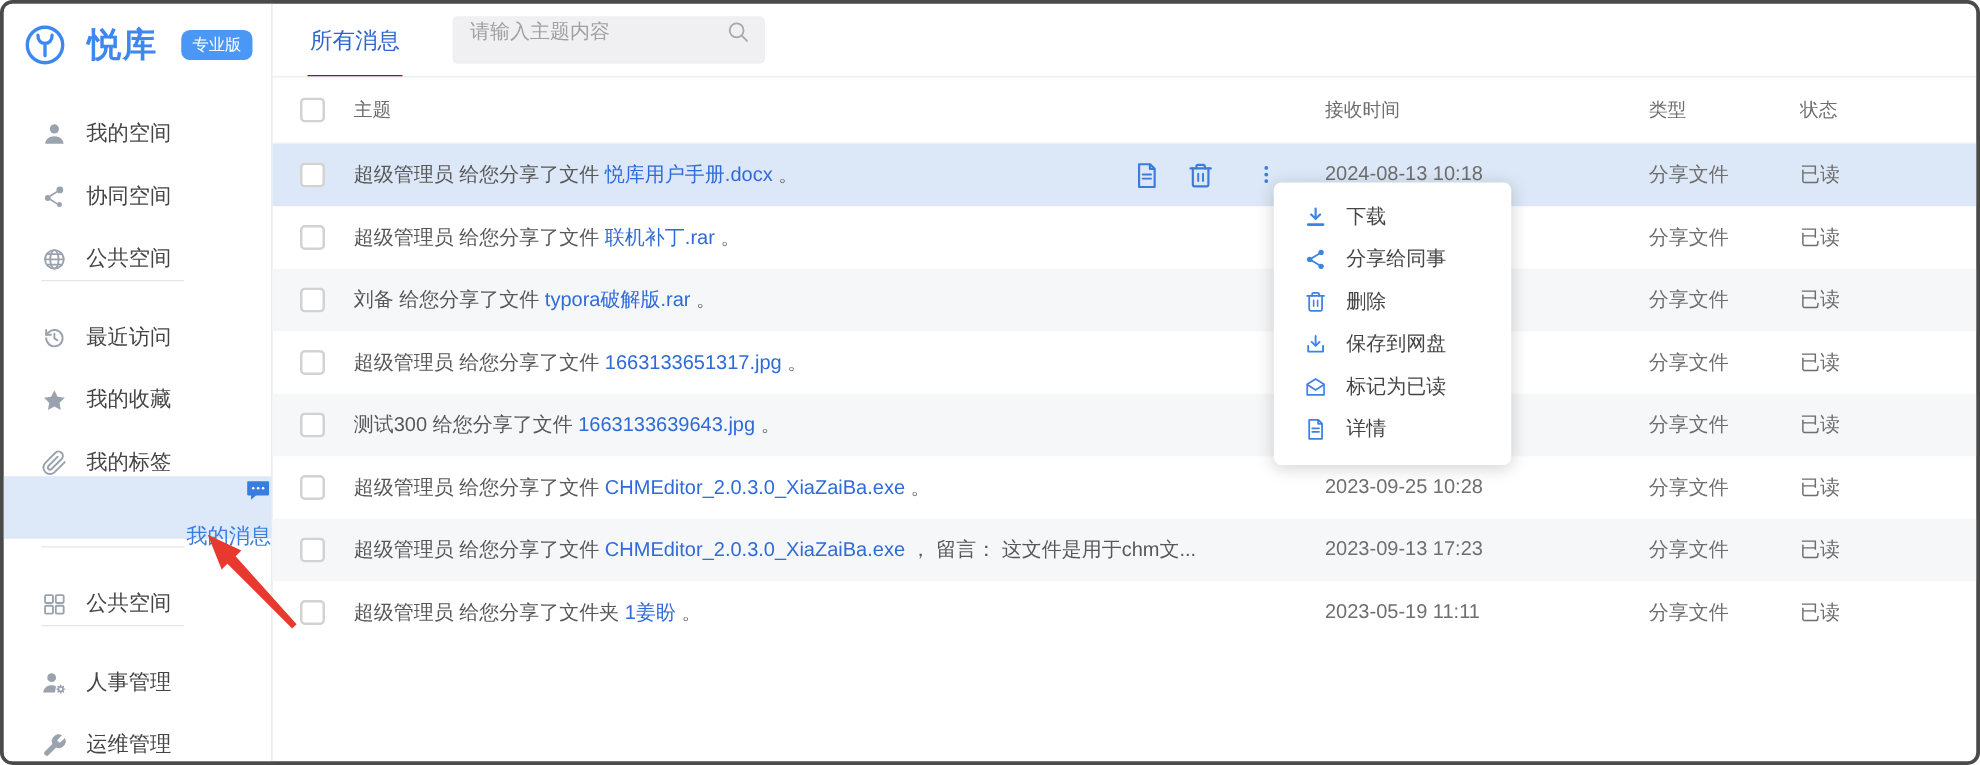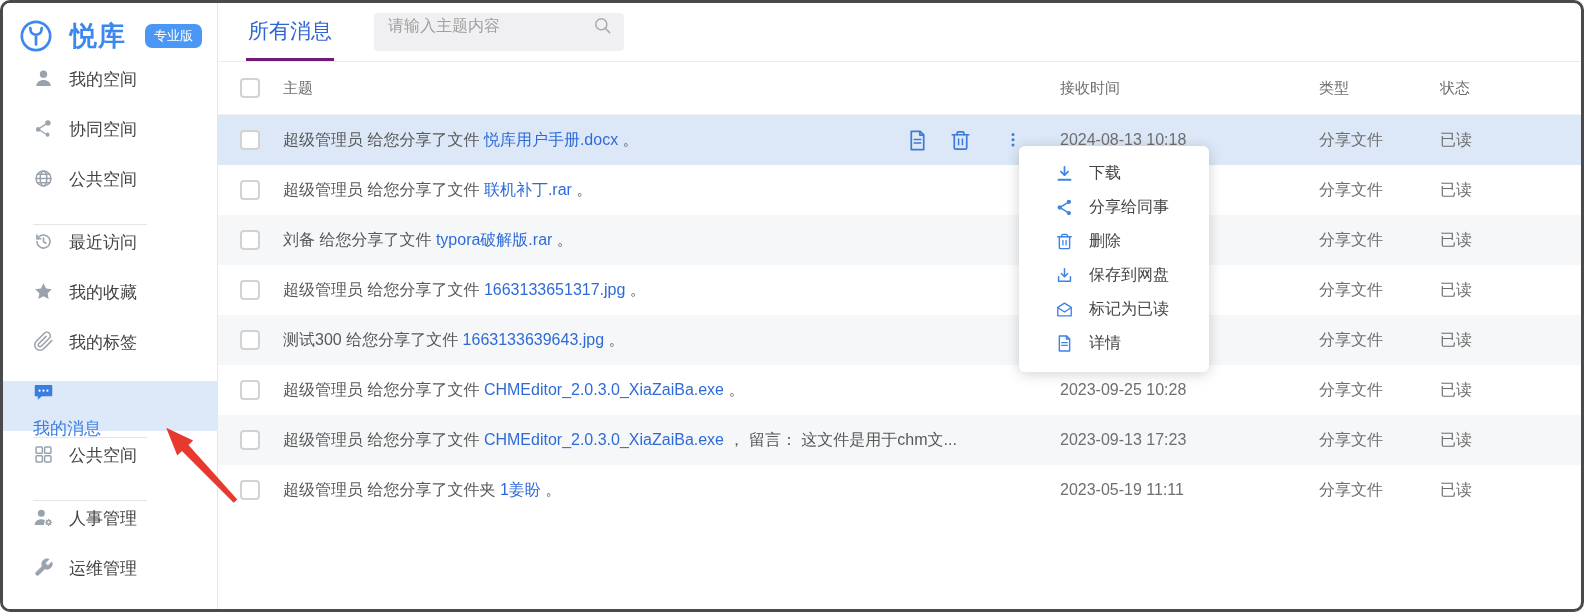--- a/index.html
+++ b/index.html
@@ -14,30 +14,30 @@
     border:3px solid #4a4a4a;border-radius:10px;overflow:hidden;
     display:flex;background:#fff;
   }
   
   .sidebar{width:215px;flex:0 0 215px;border-right:1px solid #e6e6e6;background:#fff;}
   .logo-row{height:65px;display:flex;align-items:center;padding-left:16px;gap:17px;}
   .logo-mark{width:34px;height:34px;color:#3d87f0;}
   .logo-mark svg{width:100%;height:100%;}
   .logo-text{font-size:27px;font-weight:bold;color:#3d87f0;letter-spacing:1px;}
   .logo-badge{background:var(--badge);color:#fff;font-size:13px;padding:3px 9px;border-radius:7px;margin-left:2px;}
-  .side-item{height:50px;display:flex;align-items:flex-start;padding-left:30px;gap:15px;font-size:17px;color:var(--text);cursor:pointer;}
+  .side-item{height:50px;display:flex;align-items:flex-end;padding-left:30px;gap:15px;font-size:17px;color:var(--text);cursor:pointer;}
   .side-item .icon{width:21px;height:21px;color:#9aa3ad;flex:0 0 21px;}
   .side-item .icon svg{width:100%;height:100%;}
   .side-item.active{background:#dde8f8;color:var(--accent);flex-direction:column;}
   .side-item.active .icon{color:var(--accent);}
   .side-divider{border-top:1px solid #e5e5e5;margin:6px 70px 6px 30px;}
   
   .main{flex:1;display:flex;flex-direction:column;min-width:0;}
   .toolbar{height:59px;display:flex;align-items:center;padding-left:28px;border-bottom:1px solid var(--border);flex:0 0 59px;}
-  .tab{height:100%;display:flex;align-items:center;font-size:21px;color:#2e66d0;border-bottom:3px solid #701a75;padding:0 2px;cursor:pointer;}
+  .tab{height:100%;display:flex;align-items:center;font-size:18px;color:#2e66d0;border-bottom:1px solid #701a75;padding:0 2px;cursor:pointer;}
   .search-box{margin-left:40px;width:250px;height:38px;background:#f0f0f2;border-radius:4px;display:flex;align-items:center;padding:0 12px 13px 14px;}
   .search-box input{flex:1;border:none;outline:none;background:transparent;font-size:16px;color:#444;min-width:0;}
   .search-box input::placeholder{color:#a0a0a0;}
   .search-icon{width:19px;height:19px;color:#a8a8a8;flex:0 0 19px;cursor:pointer;}
   .search-icon svg{width:100%;height:100%;}
   
   .thead,.row{display:flex;align-items:center;}
   .thead{height:53px;flex:0 0 53px;color:#6b6b6b;font-size:15px;border-bottom:1px solid #f0f2f4;}
   .row{height:50px;font-size:16px;}
   .row:nth-child(2n+1){background:var(--stripe);}
@@ -55,21 +55,21 @@
   .row-actions{display:flex;align-items:center;gap:20px;margin:0 38px 0 12px;}
   .row-actions .icon{width:23px;height:23px;color:#3c7bd9;cursor:pointer;}
   .row-actions .icon.more{width:18px;height:22px;margin-left:12px;}
   .row-actions .icon svg{width:100%;height:100%;}
   
   .context-menu{
     position:absolute;left:1016px;top:143px;width:190px;z-index:10;
     background:#fff;border-radius:6px;box-shadow:0 2px 14px rgba(0,0,0,.18);
     padding:10px 0 12px 0;
   }
-  .menu-item{height:34px;display:flex;align-items:center;padding-left:36px;gap:15px;font-size:16px;color:#454545;cursor:pointer;}
+  .menu-item{height:34px;display:flex;align-items:center;padding-left:24px;gap:15px;font-size:16px;color:#454545;cursor:pointer;}
   .menu-item .icon{width:19px;height:19px;color:#3c83e8;flex:0 0 19px;}
   .menu-item .icon svg{width:100%;height:100%;}
   
   .arrow-overlay{position:absolute;left:0;top:0;width:100%;height:100%;pointer-events:none;z-index:20;}
 </style>
 </head>
 <body>
 
 <div class="window">
 

